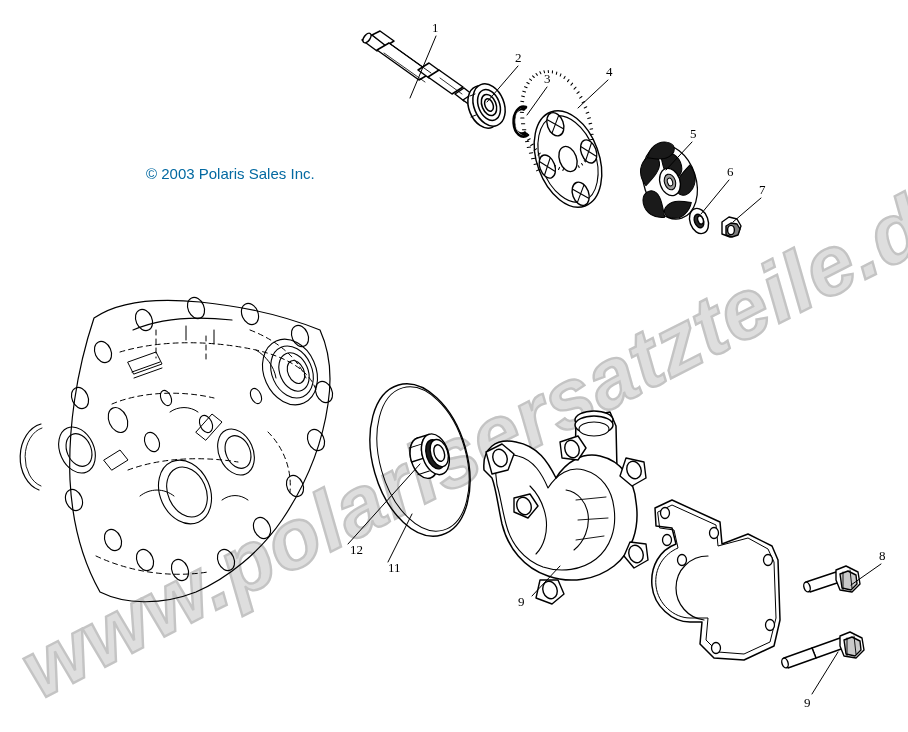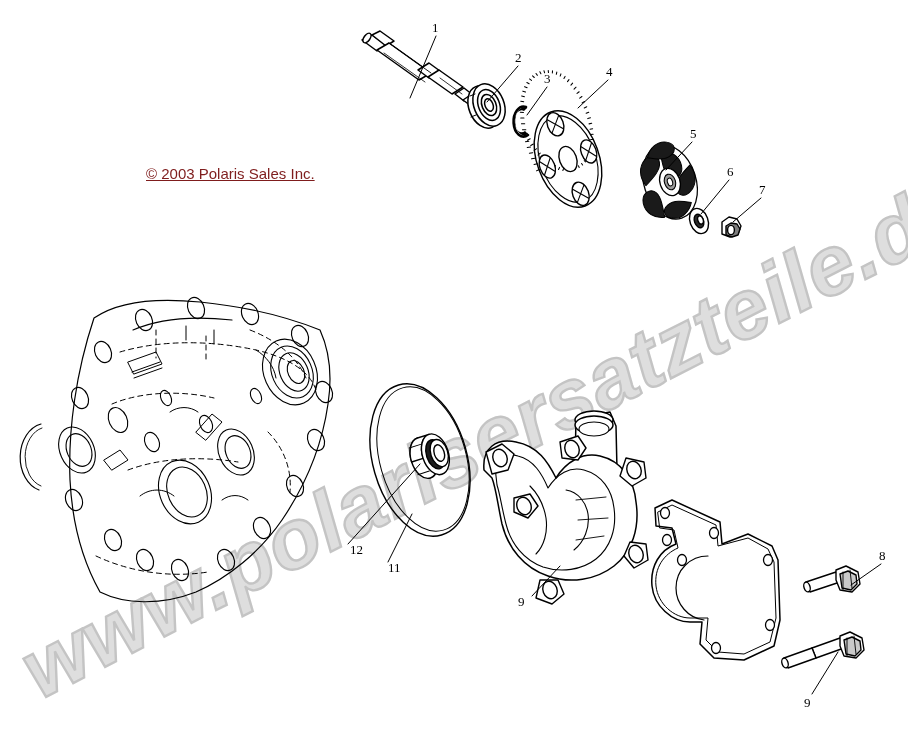--- a/index.html
+++ b/index.html
@@ -1,21 +1,21 @@
 <!DOCTYPE html>
 <html><head>
 <meta charset="utf-8">
 <style>
   html,body{margin:0;padding:0;background:#fff;}
   body{width:908px;height:732px;position:relative;overflow:hidden;
        font-family:"Liberation Sans",sans-serif;}
   #stage{position:absolute;inset:0;width:908px;height:732px;}
   svg{position:absolute;left:0;top:0;}
   .wm{position:absolute;left:0;top:0;width:908px;height:732px;pointer-events:none;}
-  .copy{position:absolute;left:146px;top:165px;font-size:15px;color:#7f1d1d;white-space:nowrap;text-decoration:underline;}
+  .copy{position:absolute;left:146px;top:165px;font-size:15px;color:#0369a1;white-space:nowrap;}
   .num{position:absolute;font-size:13px;color:#000;font-family:"Liberation Serif",serif;}
 </style>
 </head>
 <body>
 
 <div id="stage">
 
   <svg class="wm" width="908" height="732">
     <defs>
       <g id="wmtext">

